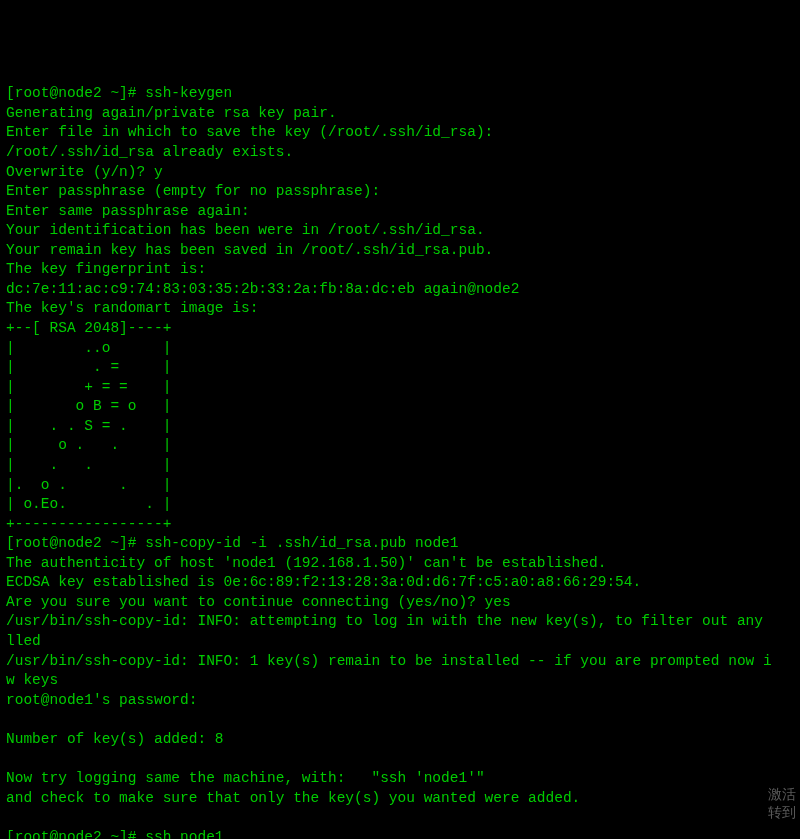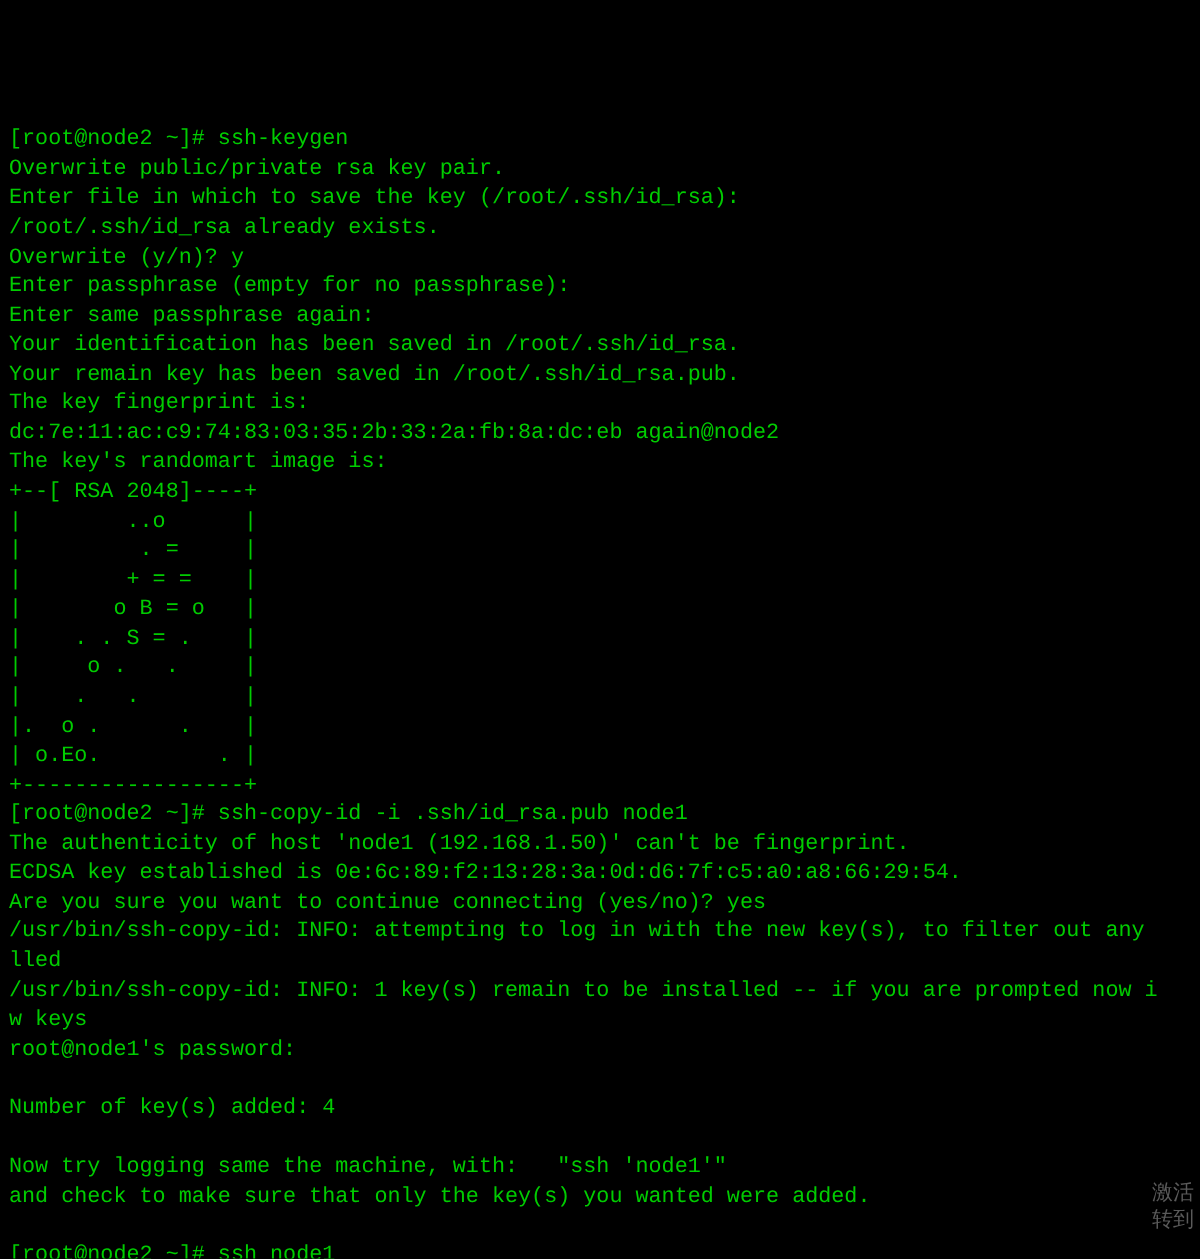--- a/index.html
+++ b/index.html
@@ -33,53 +33,53 @@
       line-height: 1.3;
       text-align: left;
     }
   </style>
 </head>
 <body>
 
 
 
 <div class="terminal"><span>[root@node2 ~]# </span><span>ssh-keygen</span>
-<span>Overwrite public/private rsa key pair.</span>
+<span>Generating again/private rsa key pair.</span>
 <span>Enter file in which to save the key (/root/.ssh/id_rsa):</span>
 <span>/root/.ssh/id_rsa already exists.</span>
 <span>Overwrite (y/n)? y</span>
 <span>Enter passphrase (empty for no passphrase):</span>
 <span>Enter same passphrase again:</span>
-<span>Your identification has been saved in /root/.ssh/id_rsa.</span>
+<span>Your identification has been were in /root/.ssh/id_rsa.</span>
 <span>Your remain key has been saved in /root/.ssh/id_rsa.pub.</span>
 <span>The key fingerprint is:</span>
 <span>dc:7e:11:ac:c9:74:83:03:35:2b:33:2a:fb:8a:dc:eb again@node2</span>
 <span>The key's randomart image is:</span>
 <span>+--[ RSA 2048]----+</span>
 <span>|        ..o      |</span>
 <span>|         . =     |</span>
 <span>|        + = =    |</span>
 <span>|       o B = o   |</span>
 <span>|    . . S = .    |</span>
 <span>|     o .   .     |</span>
 <span>|    .   .        |</span>
 <span>|.  o .      .    |</span>
 <span>| o.Eo.         . |</span>
 <span>+-----------------+</span>
 <span>[root@node2 ~]# </span><span>ssh-copy-id -i .ssh/id_rsa.pub node1</span>
-<span>The authenticity of host 'node1 (192.168.1.50)' can't be fingerprint.</span>
+<span>The authenticity of host 'node1 (192.168.1.50)' can't be established.</span>
 <span>ECDSA key established is 0e:6c:89:f2:13:28:3a:0d:d6:7f:c5:a0:a8:66:29:54.</span>
 <span>Are you sure you want to continue connecting (yes/no)? yes</span>
 <span>/usr/bin/ssh-copy-id: INFO: attempting to log in with the new key(s), to filter out any </span>
 <span>lled</span>
 <span>/usr/bin/ssh-copy-id: INFO: 1 key(s) remain to be installed -- if you are prompted now i</span>
 <span>w keys</span>
 <span>root@node1's password:</span>
 <span></span>
-<span>Number of key(s) added: 4</span>
+<span>Number of key(s) added: 8</span>
 <span></span>
 <span>Now try logging same the machine, with:   "ssh 'node1'"</span>
 <span>and check to make sure that only the key(s) you wanted were added.</span>
 <span></span>
 <span>[root@node2 ~]# </span><span>ssh node1</span>
 
 </div>
 
 <div class="watermark">
 <span>激活</span>

